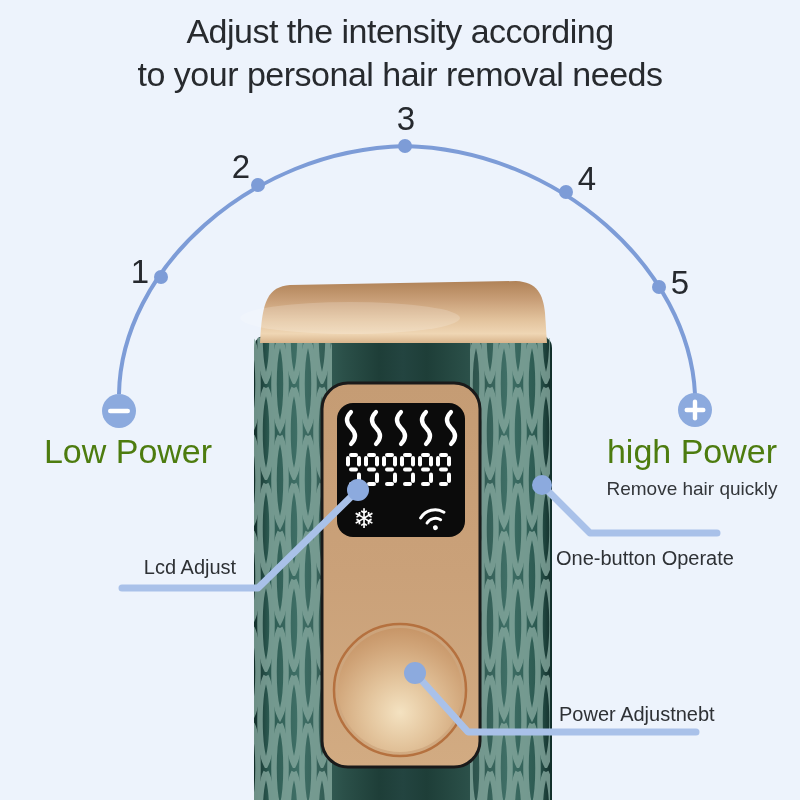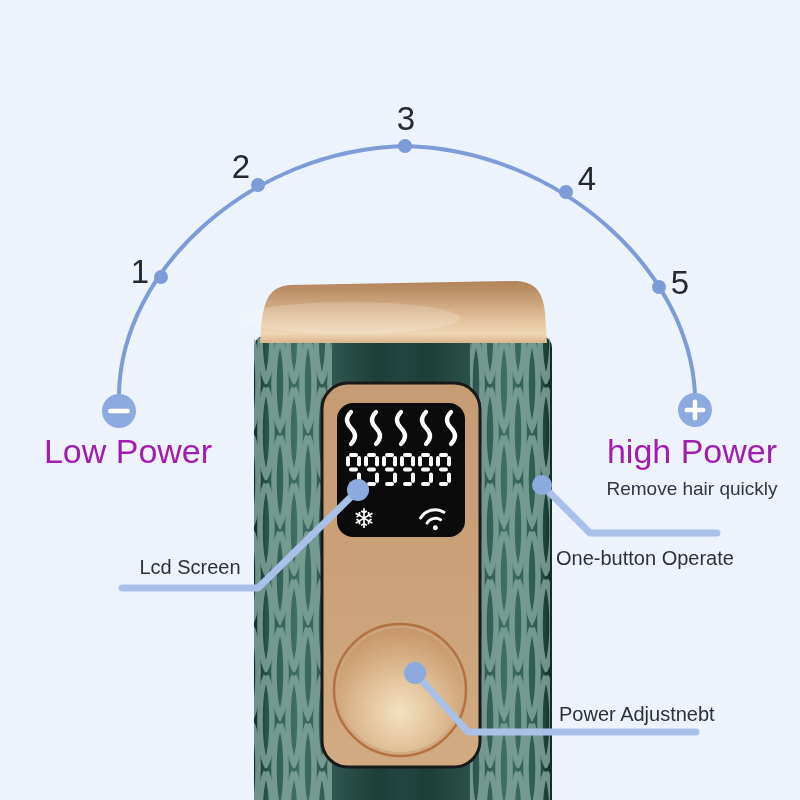--- a/index.html
+++ b/index.html
@@ -13,21 +13,21 @@
   .txt{position:absolute;}
   .title{
     left:0;top:10px;width:800px;text-align:center;
     font-size:34px;line-height:1.26;letter-spacing:-0.5px;color:#272a2e;
   }
   .lvl{
     position:absolute;transform:translate(-50%,-50%);
     font-size:33px;color:#26292e;
   }
   .power{position:absolute;width:220px;text-align:center;}
-  .power .head{font-size:34px;color:#a21caf;}
+  .power .head{font-size:34px;color:#4d7c0f;}
   .power .sub{font-size:19px;color:#33363a;margin-top:7px;}
   .callout-label{position:absolute;font-size:20px;color:#2e3135;white-space:nowrap;}
   .lbl-lcd{left:122px;top:556px;width:136px;text-align:center;}
   .lbl-one{left:556px;top:547px;}
   .lbl-mode{left:559px;top:703px;}
 </style>
 </head>
 <body>
 
 <div id="stage">
@@ -153,33 +153,37 @@
       <polyline points="542,485 590,533 717,533"></polyline>
       <polyline points="415,673 468,732 696,732"></polyline>
     </g>
     <g fill="#8caade">
       <circle cx="358" cy="490" r="11"></circle>
       <circle cx="542" cy="485" r="10"></circle>
       <circle cx="415" cy="673" r="11"></circle>
     </g>
   </svg>
 
+  <div class="txt title">
+    <span style="display:block">Adjust the intensity according</span>
+    <span style="display:block">to your personal hair removal needs</span>
+  </div>
 
   <span class="lvl" style="left:140px;top:272px">1</span>
   <span class="lvl" style="left:241px;top:167px">2</span>
   <span class="lvl" style="left:406px;top:119px">3</span>
   <span class="lvl" style="left:587px;top:179px">4</span>
   <span class="lvl" style="left:680px;top:283px">5</span>
 
   <div class="power" style="left:18px;top:432px">
     <div class="head">Low Power</div>
   </div>
 
   <div class="power" style="left:582px;top:432px">
     <div class="head">high Power</div>
     <div class="sub">Remove hair quickly</div>
   </div>
 
-  <div class="callout-label lbl-lcd">Lcd Screen</div>
+  <div class="callout-label lbl-lcd">Lcd Adjust</div>
   <div class="callout-label lbl-one">One-button Operate</div>
   <div class="callout-label lbl-mode">Power Adjustnebt</div>
 
 </div>
 
 </body></html>

